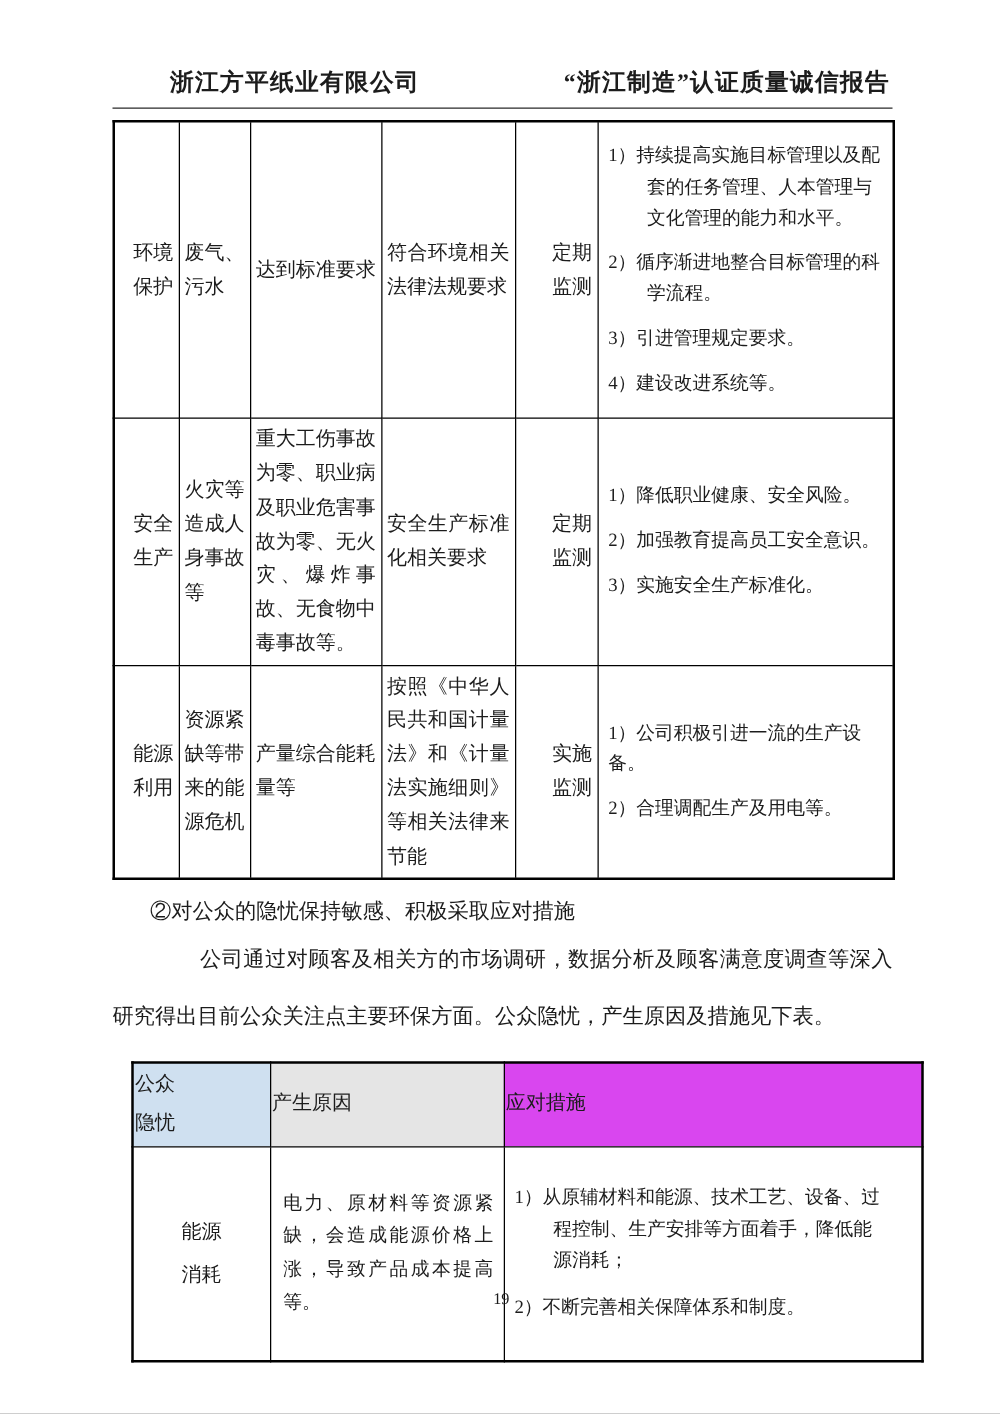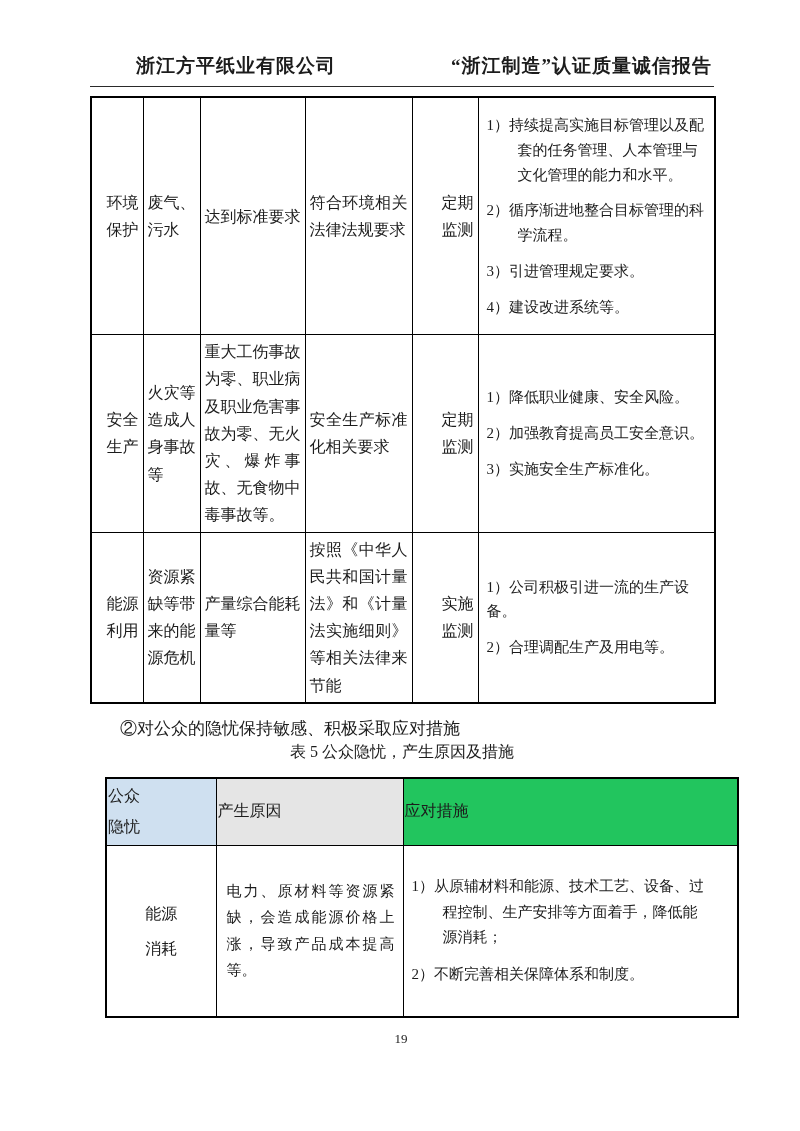--- a/index.html
+++ b/index.html
@@ -118,35 +118,35 @@
           <td class="measures">
             <div class="m-item no-hang">1）公司积极引进一流的生产设备。</div>
             <div class="m-item no-hang">2）合理调配生产及用电等。</div>
           </td>
         </tr>
       </tbody>
     </table>
 
     <div class="section-heading">②对公众的隐忧保持敏感、积极采取应对措施</div>
 
+    <p class="para">公司通过对顾客及相关方的市场调研，数据分析及顾客满意度调查等深入研究得出目前公众关注点主要环保方面。公众隐忧，产生原因及措施见下表。</p>
 
-    <div class="caption">表 5 公众隐忧，产生原因及措施</div>
 
     <table class="t2">
       <colgroup>
         <col style="width:110px">
           <col style="width:187px">
           <col style="width:335px">
       </colgroup>
       <thead>
         <tr>
           <th class="prewrap" style="background: rgb(207, 224, 240);">公众
 隐忧</th>
           <th style="background: #e5e5e5;">产生原因</th>
-          <th style="background: #22c55e;">应对措施</th>
+          <th style="background: #d946ef;">应对措施</th>
         </tr>
       </thead>
       <tbody>
         <tr>
           <td class="concern-cell prewrap">能源
 消耗</td>
           <td class="cause-cell">电力、原材料等资源紧缺，会造成能源价格上涨，导致产品成本提高等。</td>
           <td class="measures-cell">
             <div class="m-item">1）从原辅材料和能源、技术工艺、设备、过程控制、生产安排等方面着手，降低能源消耗；</div>
             <div class="m-item">2）不断完善相关保障体系和制度。</div>

